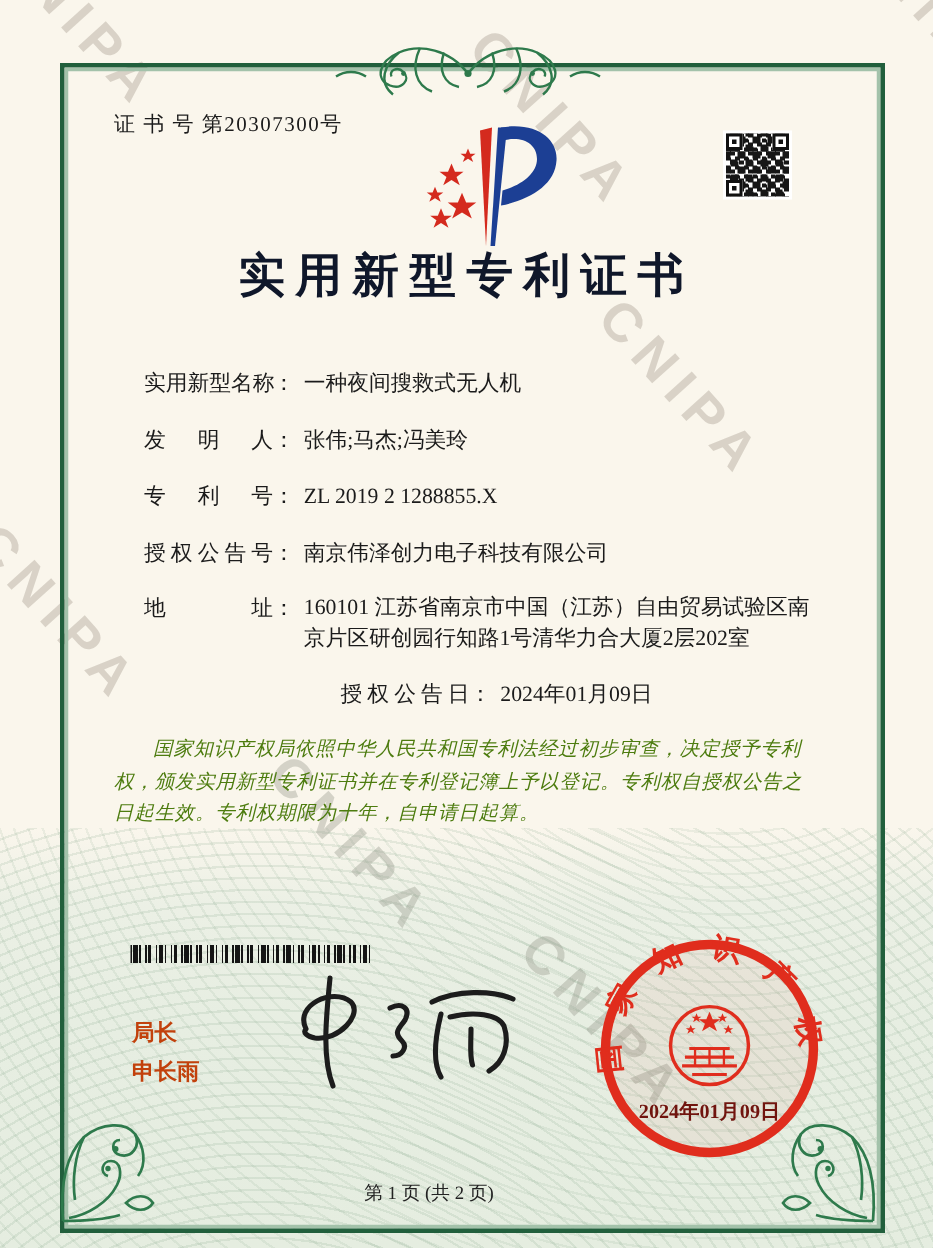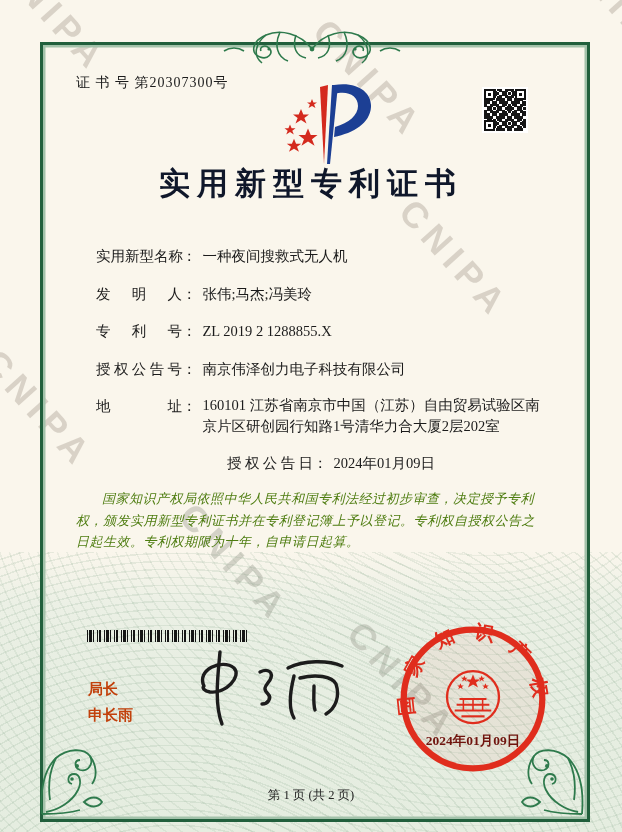--- a/index.html
+++ b/index.html
@@ -69,21 +69,21 @@
     background-image:repeating-linear-gradient(90deg,
       #151515 0 1px, rgba(0,0,0,0) 1px 2px,
       #151515 2px 5px, rgba(0,0,0,0) 5px 6px,
       #151515 6px 7px, rgba(0,0,0,0) 7px 10px,
       #151515 10px 11px, rgba(0,0,0,0) 11px 12px,
       #151515 12px 14px, rgba(0,0,0,0) 14px 17px);
   }
   .official{position:absolute;left:88px;top:676px;font-size:15px;line-height:26px;font-weight:bold;color:#c2410c;}
   .sig{position:absolute;left:182px;top:646px;}
   .seal{position:absolute;left:396px;top:620px;}
-  .footer{position:absolute;left:0;top:787px;width:622px;text-align:center;font-size:12.5px;color:#222;}
+  .footer{position:absolute;left:0;top:787px;width:572px;text-align:center;font-size:12.5px;color:#222;}
   .flourish-top{position:absolute;left:222px;top:23px;}
   .flourish-corner{position:absolute;}
   .fc-left{left:36px;top:740px;}
   .fc-right{left:518px;top:740px;transform:scaleX(-1);}
 </style>
 </head>
 <body>
 
 <div class="page">
 

